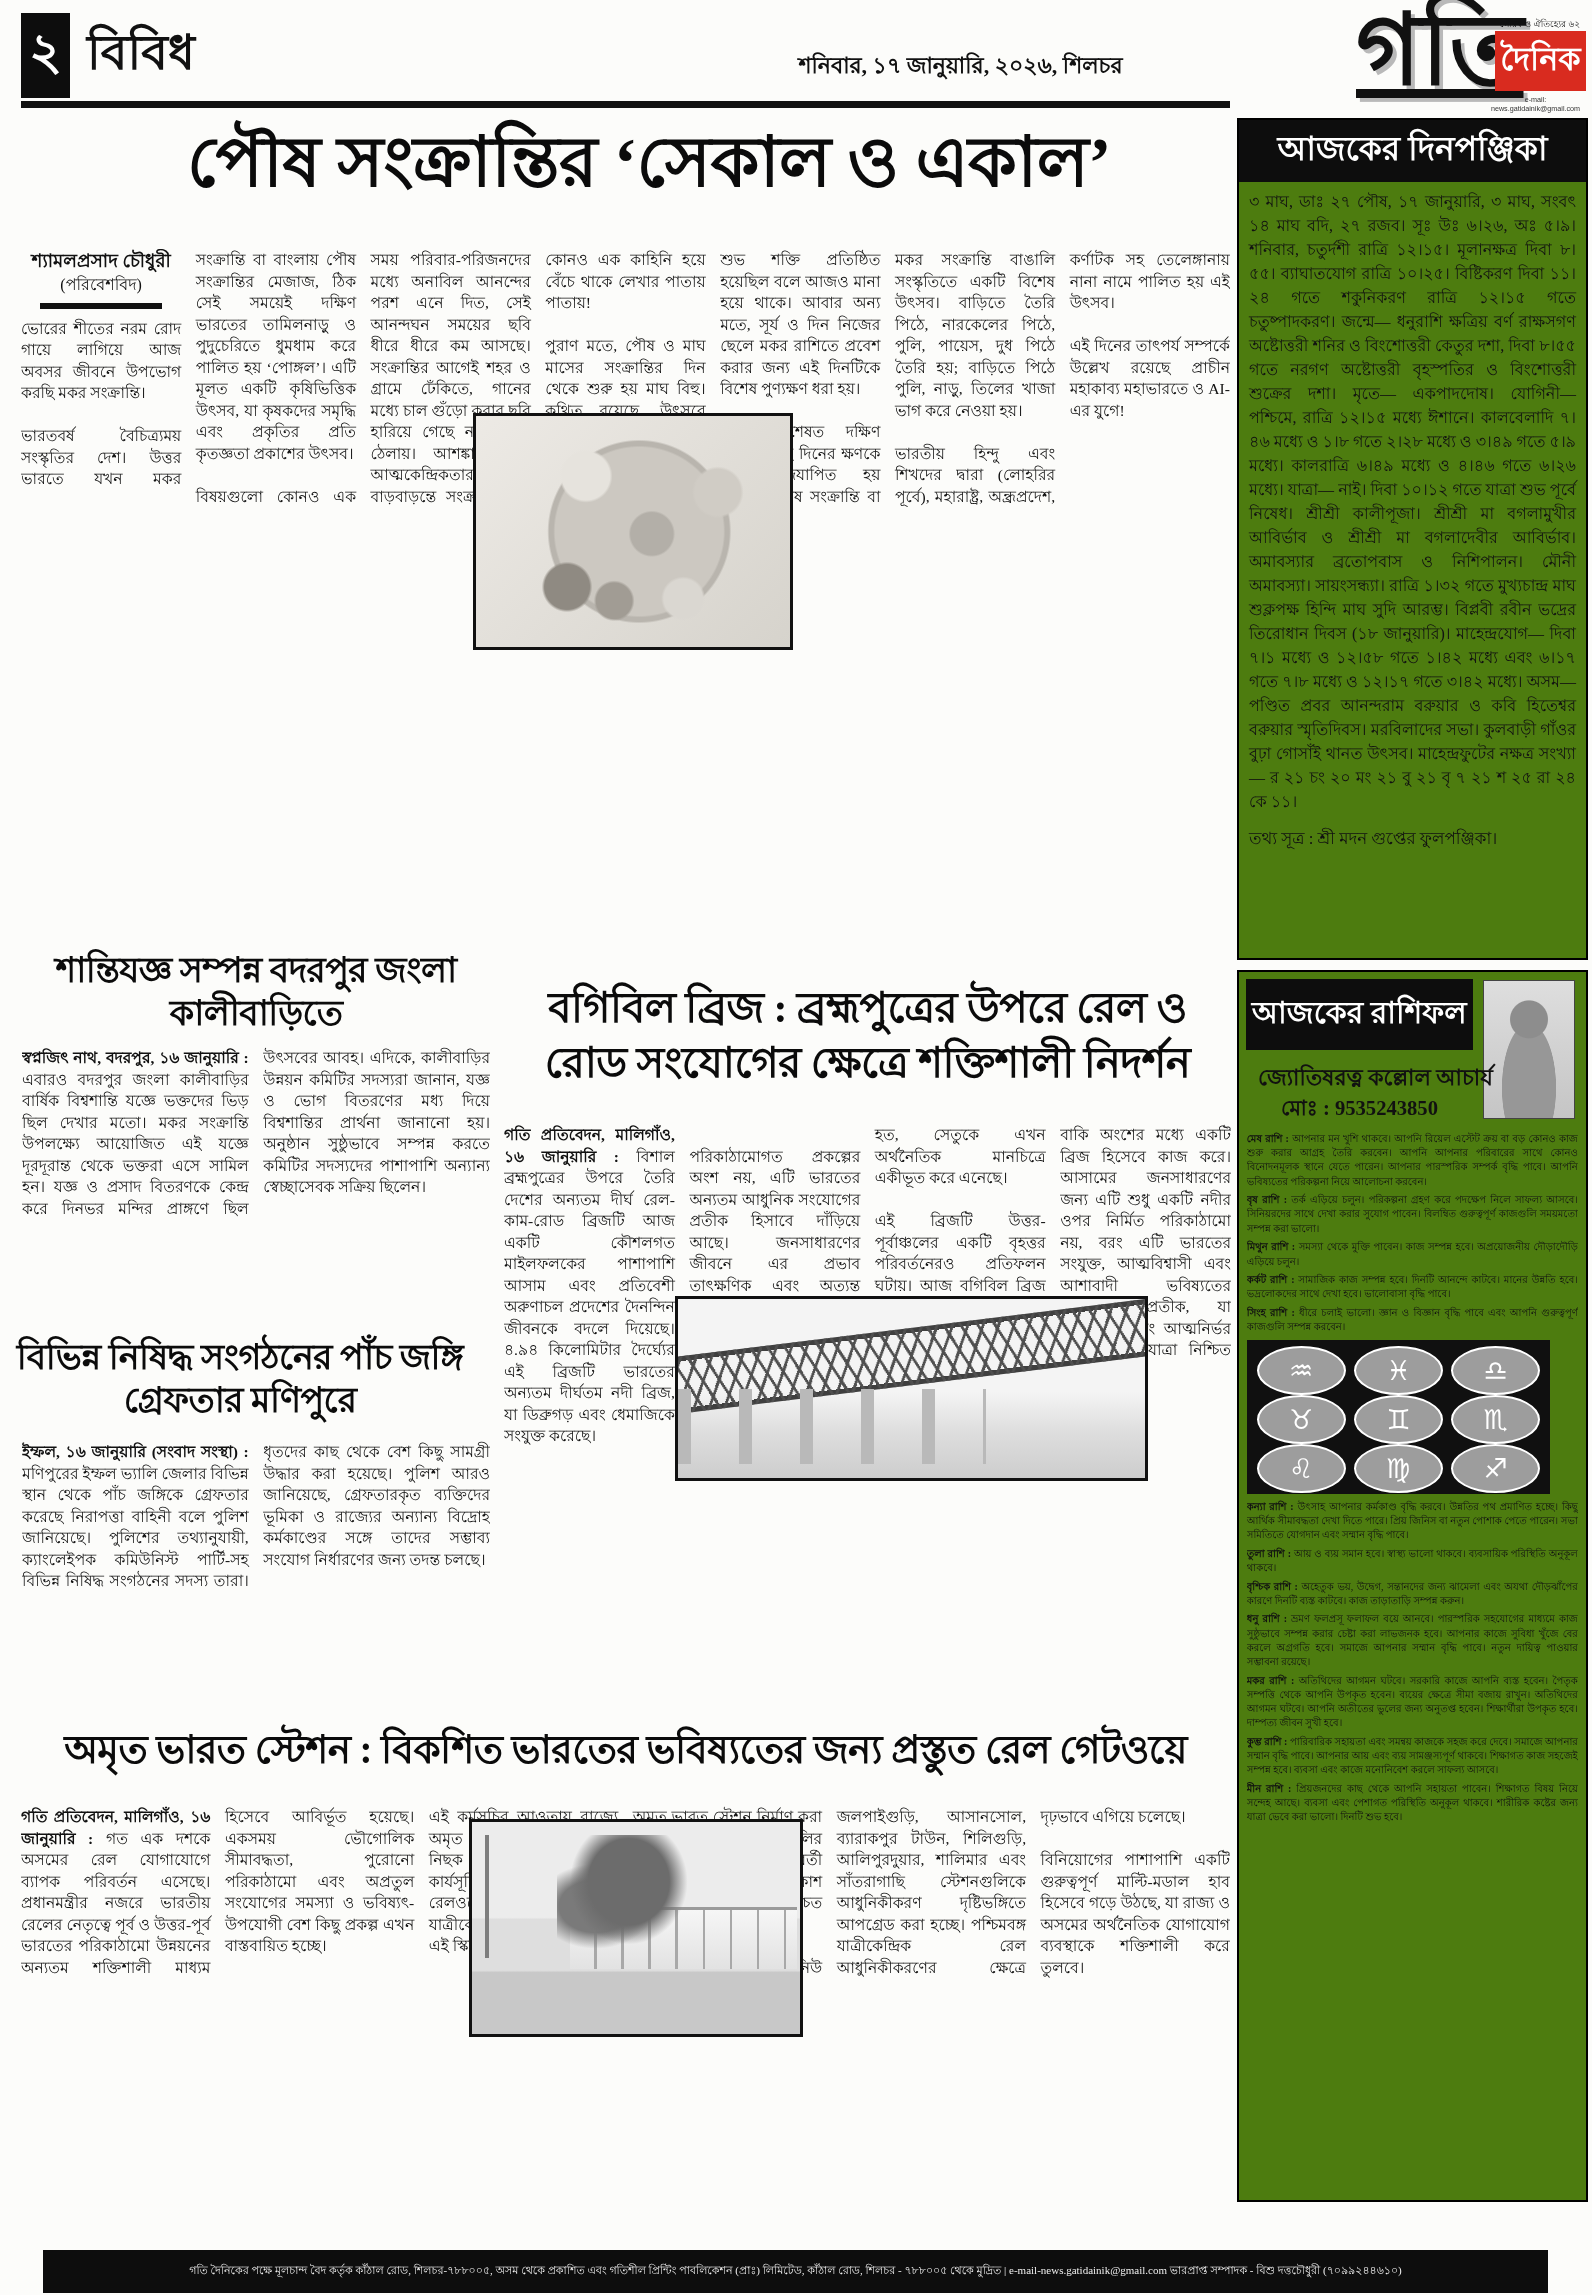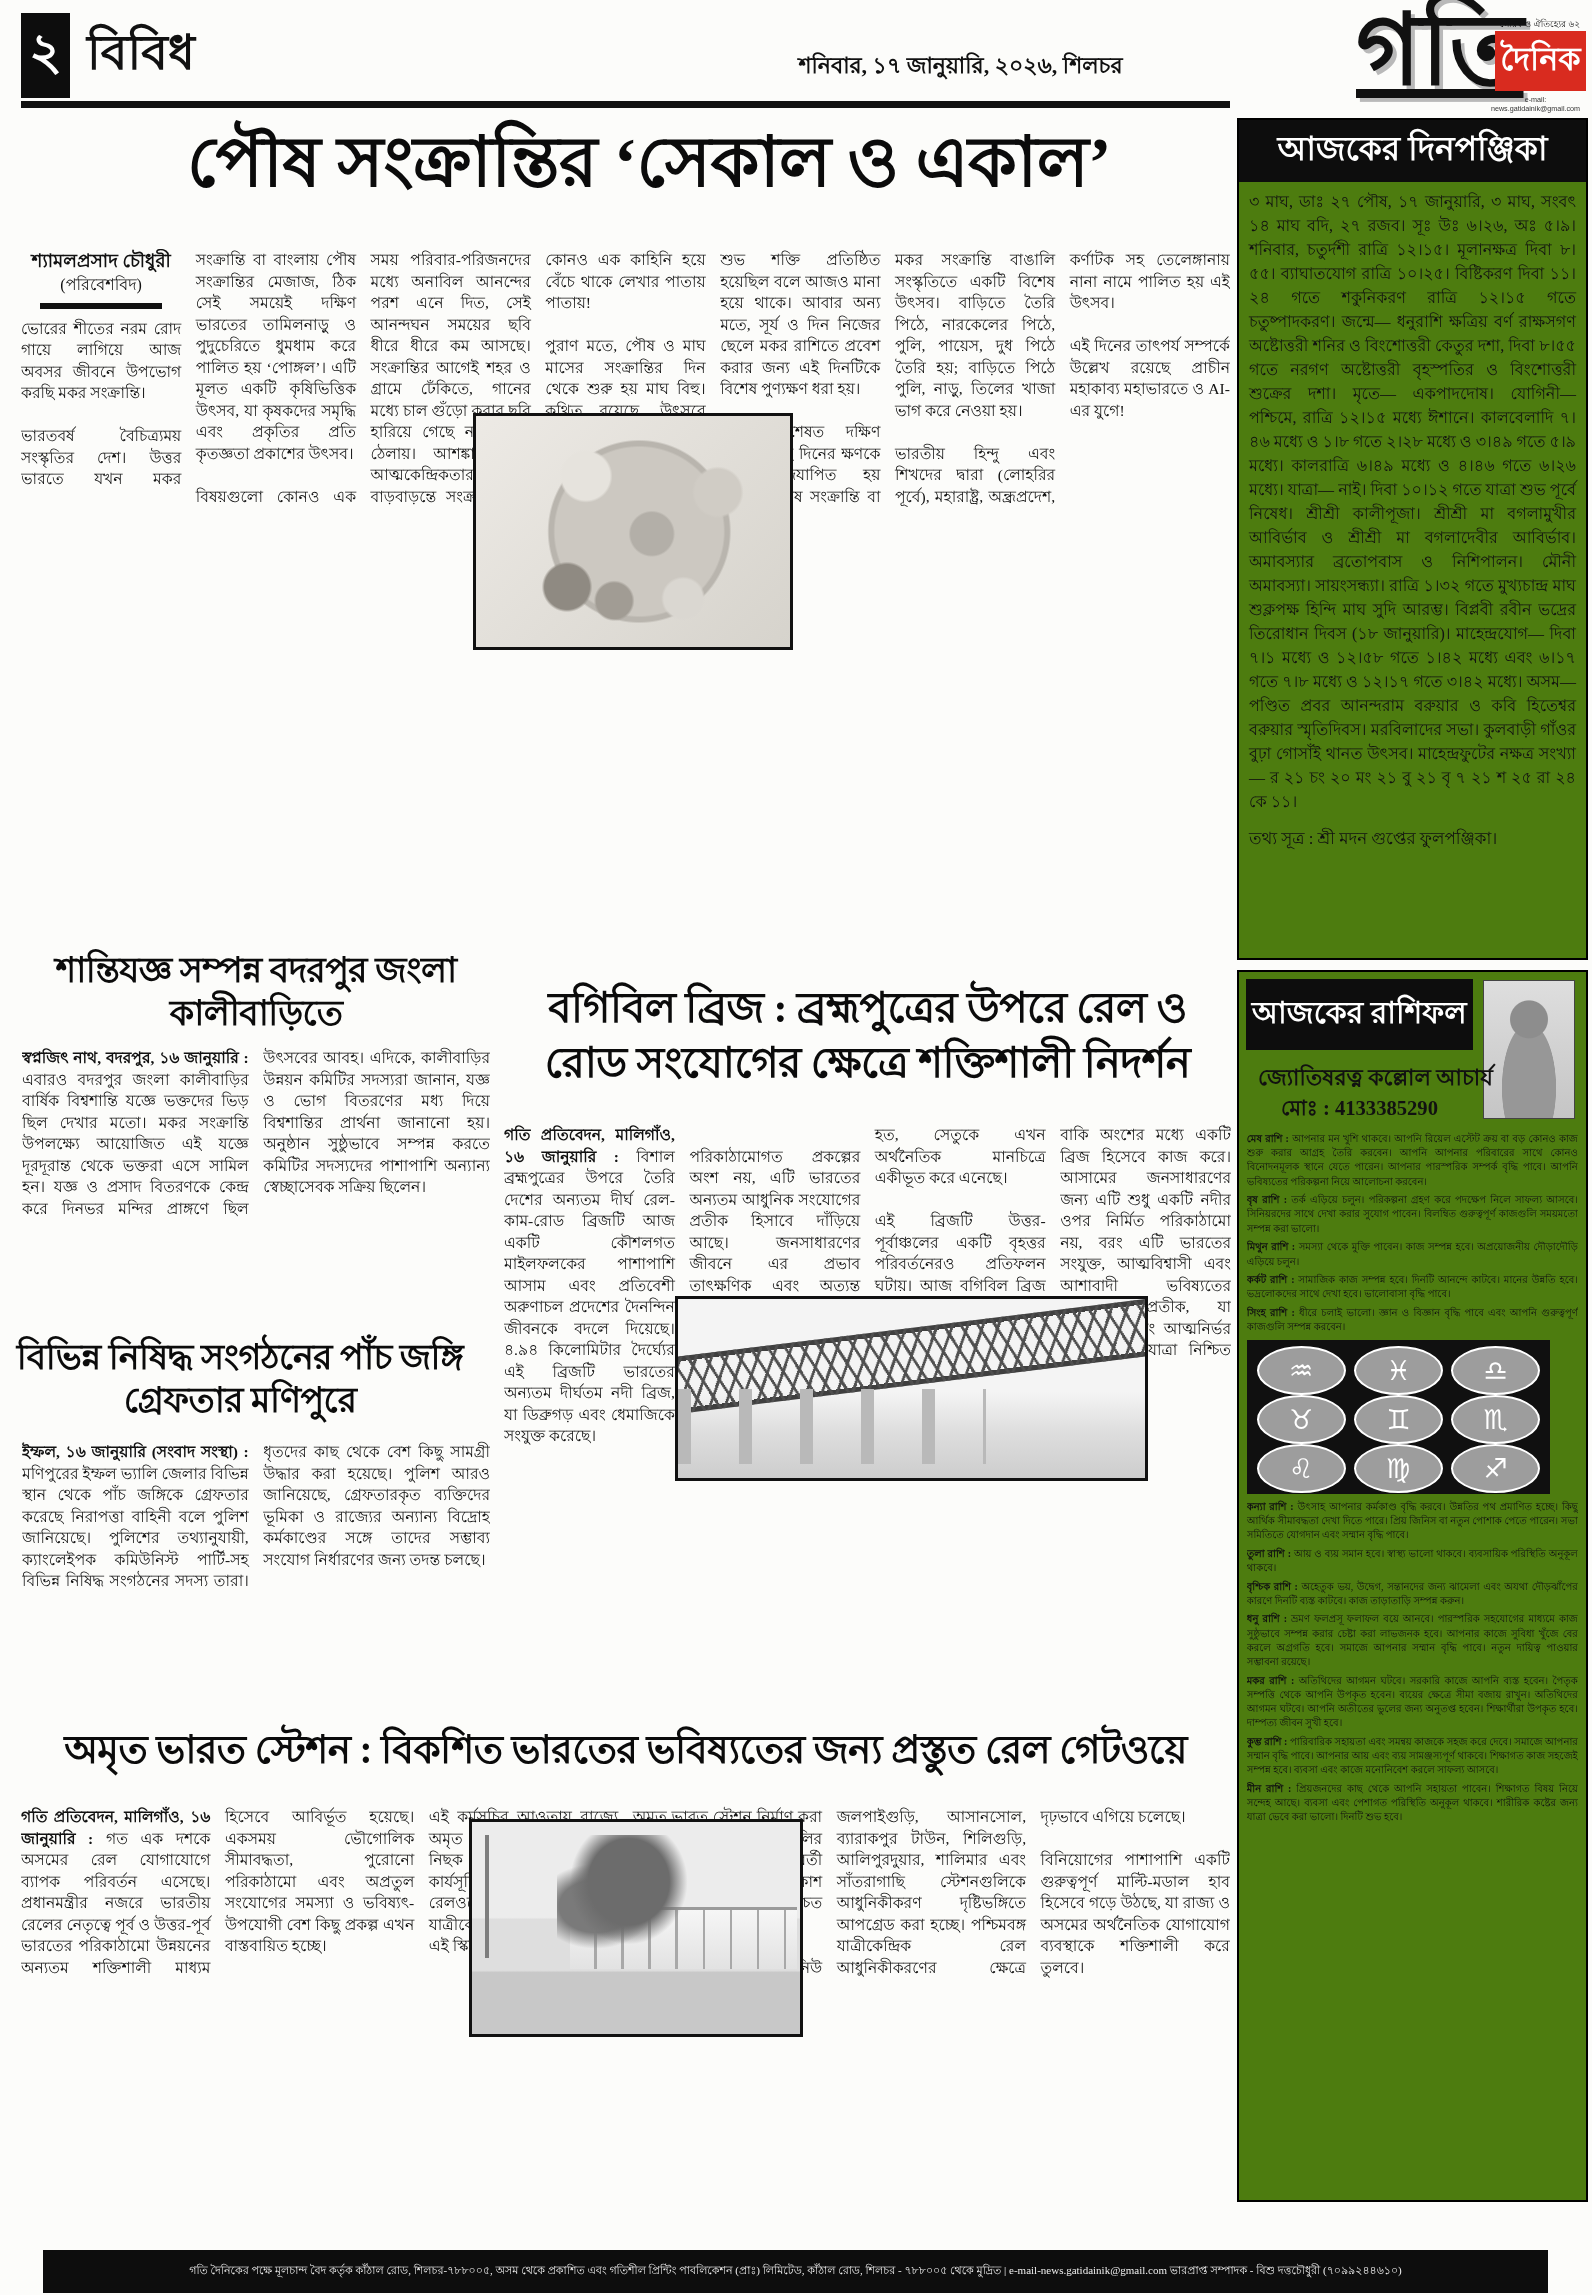--- a/index.html
+++ b/index.html
@@ -163,21 +163,21 @@
   <div class="abs photoframe photo-station" style="left:469px;top:1819px;width:334px;height:218px;">
     <div class="st-building"></div>
     <div class="st-tree"></div>
     <div class="st-mast"></div>
   </div>
 
   <div class="abs frame" style="left:1237px;top:970px;width:351px;height:1232px;overflow:hidden;">
     <div class="rf-title blackbox" style="position:absolute;left:6.7px;top:6.7px;width:227px;height:71px;">আজকের রাশিফল</div>
     <div class="abs portrait" style="left:244px;top:7.8px;width:92px;height:139px;"></div>
     <div class="abs center bold" style="left:16px;top:88px;width:241px;font-size:22px;">জ্যোতিষরত্ন কল্লোল আচার্য</div>
-    <div class="abs center bold" style="left:0;top:121px;width:241px;font-size:20.6px;">মোঃ : 4133385290</div>
+    <div class="abs center bold" style="left:0;top:121px;width:241px;font-size:20.6px;">মোঃ : 9535243850</div>
 
     <div class="abs" style="left:7.8px;top:160px;width:331px;bottom:4.5px;overflow:hidden;">
       <div class="rashi-entry"><span class="rname">মেষ রাশি :</span> <span>আপনার মন খুশি থাকবে। আপনি রিয়েল এস্টেট ক্রয় বা বড় কোনও কাজ শুরু করার আগ্রহ তৈরি করবেন। আপনি আপনার পরিবারের সাথে কোনও বিনোদনমূলক স্থানে যেতে পারেন। আপনার পারস্পরিক সম্পর্ক বৃদ্ধি পাবে। আপনি ভবিষ্যতের পরিকল্পনা নিয়ে আলোচনা করবেন।</span></div>
       <div class="rashi-entry"><span class="rname">বৃষ রাশি :</span> <span>তর্ক এড়িয়ে চলুন। পরিকল্পনা গ্রহণ করে পদক্ষেপ নিলে সাফল্য আসবে। সিনিয়রদের সাথে দেখা করার সুযোগ পাবেন। বিলম্বিত গুরুত্বপূর্ণ কাজগুলি সময়মতো সম্পন্ন করা ভালো।</span></div>
       <div class="rashi-entry"><span class="rname">মিথুন রাশি :</span> <span>সমস্যা থেকে মুক্তি পাবেন। কাজ সম্পন্ন হবে। অপ্রয়োজনীয় দৌড়াদৌড়ি এড়িয়ে চলুন।</span></div>
       <div class="rashi-entry"><span class="rname">কর্কট রাশি :</span> <span>সামাজিক কাজ সম্পন্ন হবে। দিনটি আনন্দে কাটবে। মানের উন্নতি হবে। ভদ্রলোকদের সাথে দেখা হবে। ভালোবাসা বৃদ্ধি পাবে।</span></div>
       <div class="rashi-entry"><span class="rname">সিংহ রাশি :</span> <span>ধীরে চলাই ভালো। জ্ঞান ও বিজ্ঞান বৃদ্ধি পাবে এবং আপনি গুরুত্বপূর্ণ কাজগুলি সম্পন্ন করবেন।</span></div>
 
       <div class="zgrid">
         <div class="zcell">♒</div>

